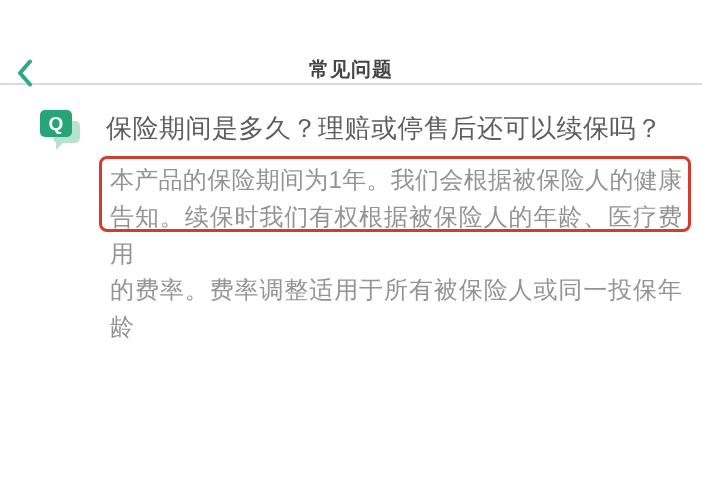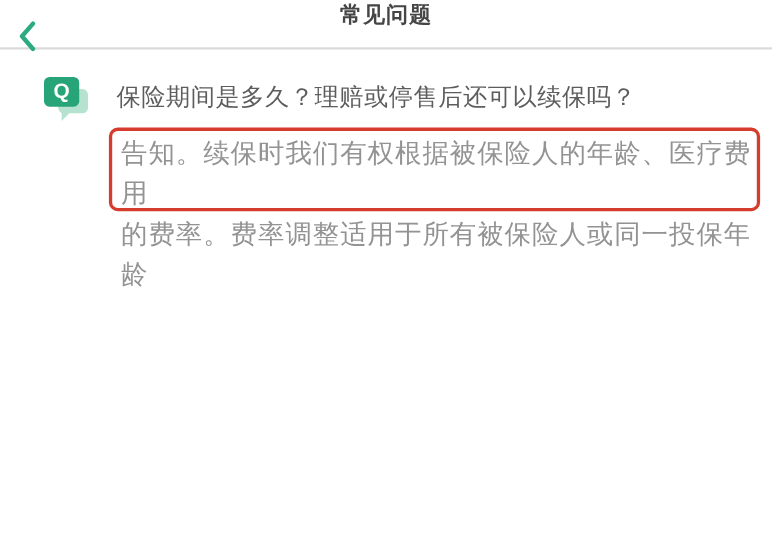--- a/index.html
+++ b/index.html
@@ -8,22 +8,23 @@
     background: var(--background, #ffffff);
     font-family: "Liberation Sans", sans-serif;
     overflow: hidden;
     position: relative;
   }
   
   header {
     position: relative;
     height: 43px;
     display: flex;
-    align-items: flex-start;
+    align-items: flex-end;
     justify-content: center;
+    margin-top: 40px;
   }
   .back-btn {
     position: absolute;
     left: 8px; top: 16px;
     width: 34px; height: 34px;
     background: none; border: none; padding: 0;
     cursor: pointer;
     display: flex; align-items: center; justify-content: center;
   }
   .page-title {
@@ -69,21 +70,21 @@
     width: 32px; height: 27px;
     background: var(--q-badge-green, #27a578);
     border-radius: 5px;
     color: #ffffff;
     font-weight: bold;
     font-size: 19px;
     display: flex; align-items: center; justify-content: center;
   }
   .q-text {
     margin: 0 0 0 20px;
-    font-size: 22px;
+    font-size: 26px;
     font-weight: normal;
     color: var(--question-gray, #5d5d5d);
     line-height: 36px;
     letter-spacing: 0.5px;
     white-space: nowrap;
   }
   
   .answer {
     position: relative;
     margin: 12px 20px 0 110px;
@@ -127,19 +128,20 @@
       <span class="q-icon">
         <span class="q-bubble-back"></span>
         <span class="q-badge">Q</span>
       </span>
       <h2 class="q-text">保险期间是多久？理赔或停售后还可以续保吗？</h2>
     </div>
 
     <div class="answer">
       <div class="red-box"></div>
 
+    <div class="ans-line">本产品的保险期间为1年。我们会根据被保险人的健康</div>
         <div class="ans-line">告知。续保时我们有权根据被保险人的年龄、医疗费用</div>
         <div class="ans-line">的费率。费率调整适用于所有被保险人或同一投保年龄</div>
       </div>
 
   </main>
 
 </div>
 
 </body></html>

